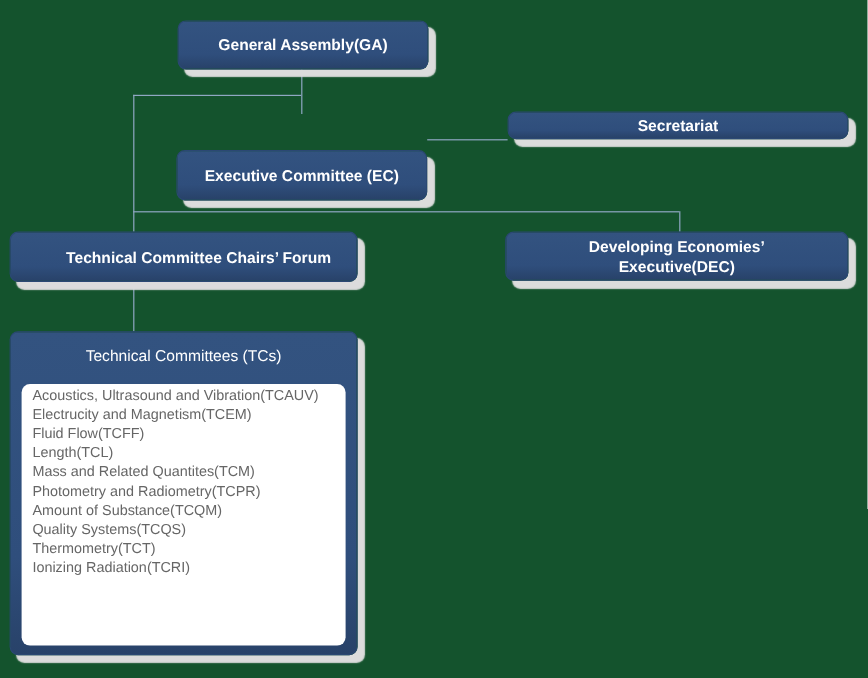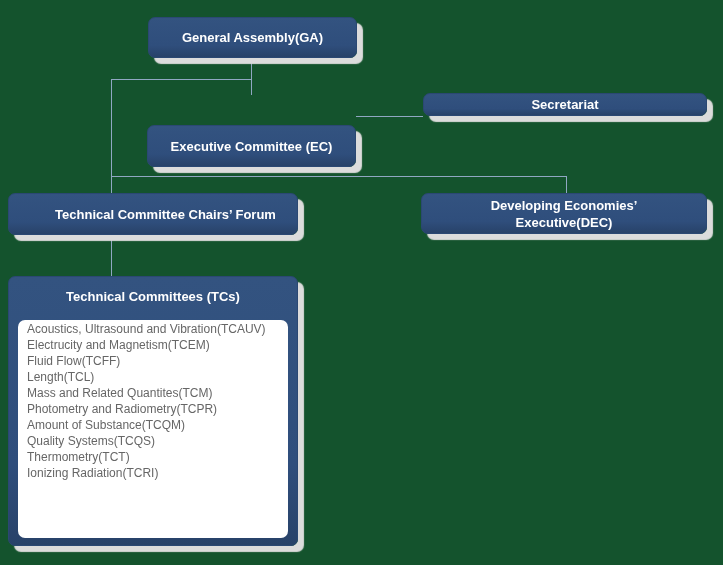--- a/index.html
+++ b/index.html
@@ -35,21 +35,21 @@
   #node-forum { left: 8px;   top: 193px; width: 290px; height: 42px; padding-left: 25px; }
   #node-dec   { left: 421px; top: 193px; width: 286px; height: 41px; }
   #node-tcs   { left: 8px;   top: 276px; width: 290px; height: 270px;
                 display: block; text-align: center; }
   .tcs-title {
     height: 38px;
     display: flex;
     align-items: center;
     justify-content: center;
     color: #ffffff;
-    font-weight: bold;
+    font-weight: normal;
     font-size: 13px;
   }
   .tcs-panel {
     position: absolute;
     left: 9px; right: 9px; top: 43px; bottom: 7px;
     background: #ffffff;
     border-radius: 7px;
     padding: 1px 4px 0 9px;
     box-sizing: border-box;
     text-align: left;

